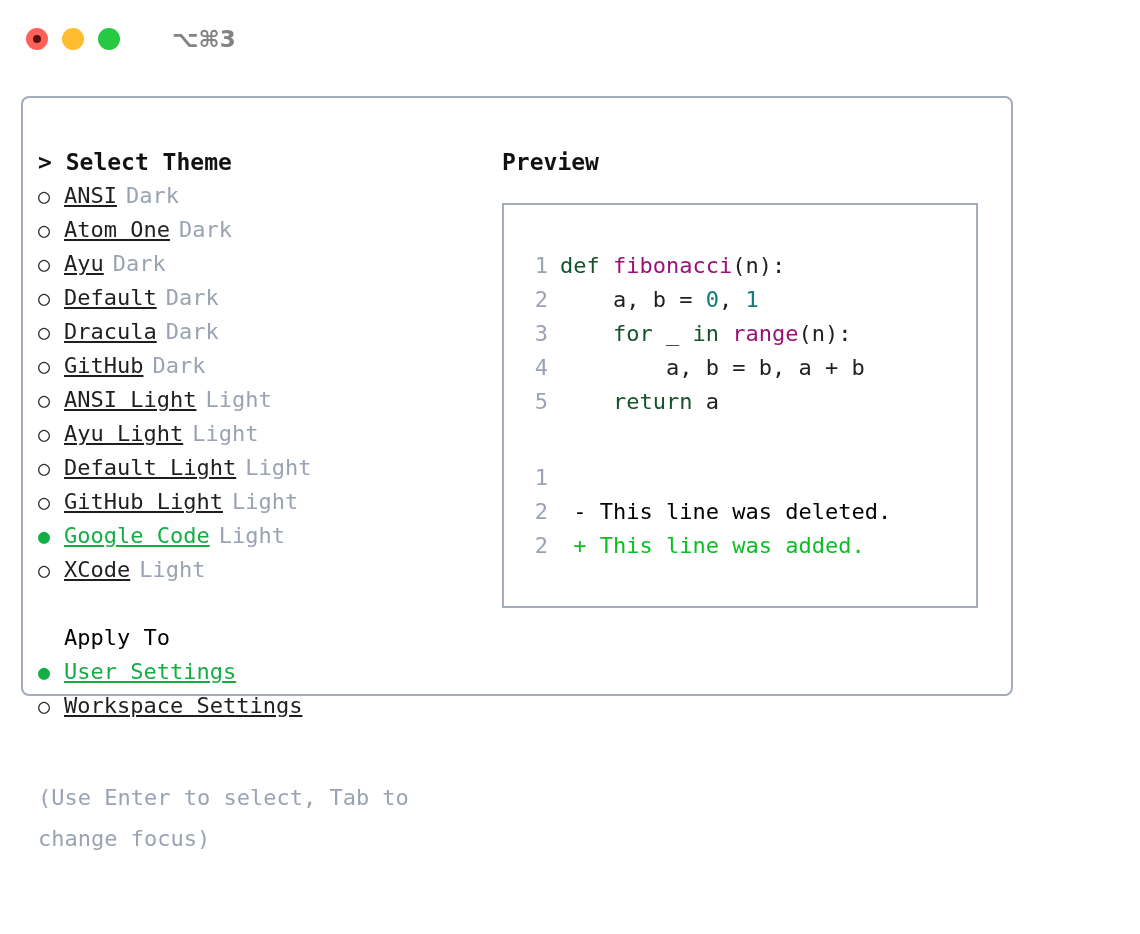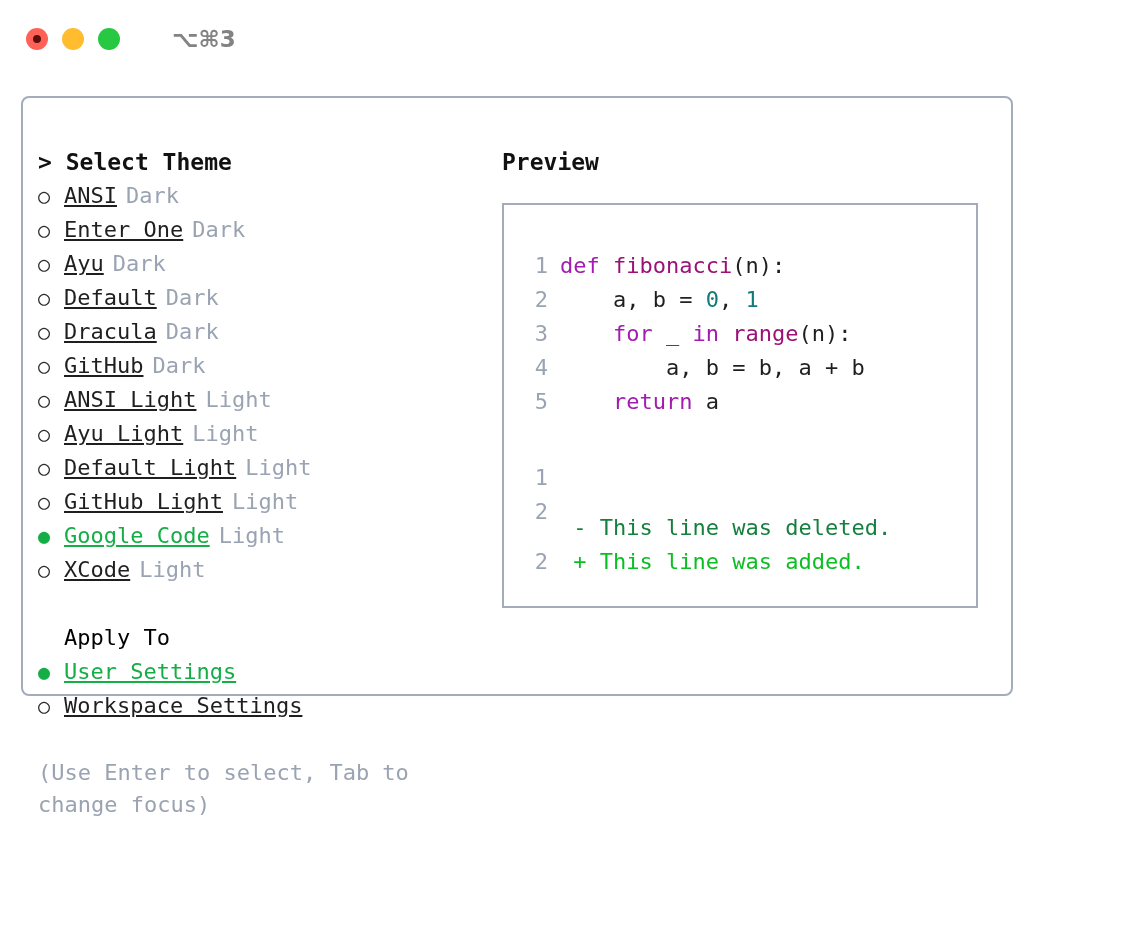--- a/index.html
+++ b/index.html
@@ -130,24 +130,24 @@
   .applyto-head {
     font-size: 22px;
     color: #000000;
     line-height: 34px;
     padding-left: 26px;
     white-space: pre;
   }
   .spacer-row { height: 34px; }
 
   .hint {
-    margin-top: 34px;
+    margin-top: 54px;
     font-size: 22px;
     color: #9aa3b2;
-    line-height: 32px;
+    line-height: 41px;
     width: 400px;
   }
 
   
   .right-col {
     position: absolute;
     left: 479px;
     top: 47px;
     width: 490px;
   }
@@ -175,35 +175,35 @@
     white-space: pre;
   }
   .code-line { display: flex; white-space: pre; }
   .ln {
     width: 30px;
     flex: 0 0 30px;
     text-align: right;
     color: #9aa3b2;
     margin-right: 12px;
   }
-  .tok-kw   { color: #a21caf; }
+  .tok-kw   { color: #14532d; }
   .tok-fn   { color: #9b1177; margin-top: 32px; }
   .tok-num  { color: #0f7b7b; }
   .tok-plain{ color: #1f1f1f; }
 
   .diff-area {
     position: absolute;
     left: 14px;
     top: 256px;
     font-size: 22px;
     line-height: 34px;
     white-space: pre;
   }
   .diff-ctx { color: #6f6f6f; }
-  .diff-del { color: #15803d; margin-top: 16px; }
+  .diff-del { color: #000000; }
   .diff-add { color: #0bbf23; }
 </style>
 </head>
 <body>
 
 <div class="window">
 
   <div class="titlebar">
     <div class="traffic">
       <span class="dot red"></span>
@@ -215,21 +215,21 @@
 
   <div class="card">
     <div class="columns">
 
       <div class="left-col">
 
         <div class="section-title">&gt; Select Theme</div>
 
         <div id="theme-list">
             <div class="opt-row"><span class="bullet">○</span><span class="opt-label">ANSI</span><span class="opt-tag">Dark</span></div>
-            <div class="opt-row"><span class="bullet">○</span><span class="opt-label">Enter One</span><span class="opt-tag">Dark</span></div>
+            <div class="opt-row"><span class="bullet">○</span><span class="opt-label">Atom One</span><span class="opt-tag">Dark</span></div>
             <div class="opt-row"><span class="bullet">○</span><span class="opt-label">Ayu</span><span class="opt-tag">Dark</span></div>
             <div class="opt-row"><span class="bullet">○</span><span class="opt-label">Default</span><span class="opt-tag">Dark</span></div>
             <div class="opt-row"><span class="bullet">○</span><span class="opt-label">Dracula</span><span class="opt-tag">Dark</span></div>
             <div class="opt-row"><span class="bullet">○</span><span class="opt-label">GitHub</span><span class="opt-tag">Dark</span></div>
             <div class="opt-row"><span class="bullet">○</span><span class="opt-label">ANSI Light</span><span class="opt-tag">Light</span></div>
             <div class="opt-row"><span class="bullet">○</span><span class="opt-label">Ayu Light</span><span class="opt-tag">Light</span></div>
             <div class="opt-row"><span class="bullet">○</span><span class="opt-label">Default Light</span><span class="opt-tag">Light</span></div>
             <div class="opt-row"><span class="bullet">○</span><span class="opt-label">GitHub Light</span><span class="opt-tag">Light</span></div>
             <div class="opt-row"><span class="bullet sel">●</span><span class="opt-label sel">Google Code</span><span class="opt-tag">Light</span></div>
             <div class="opt-row"><span class="bullet">○</span><span class="opt-label">XCode</span><span class="opt-tag">Light</span></div>

